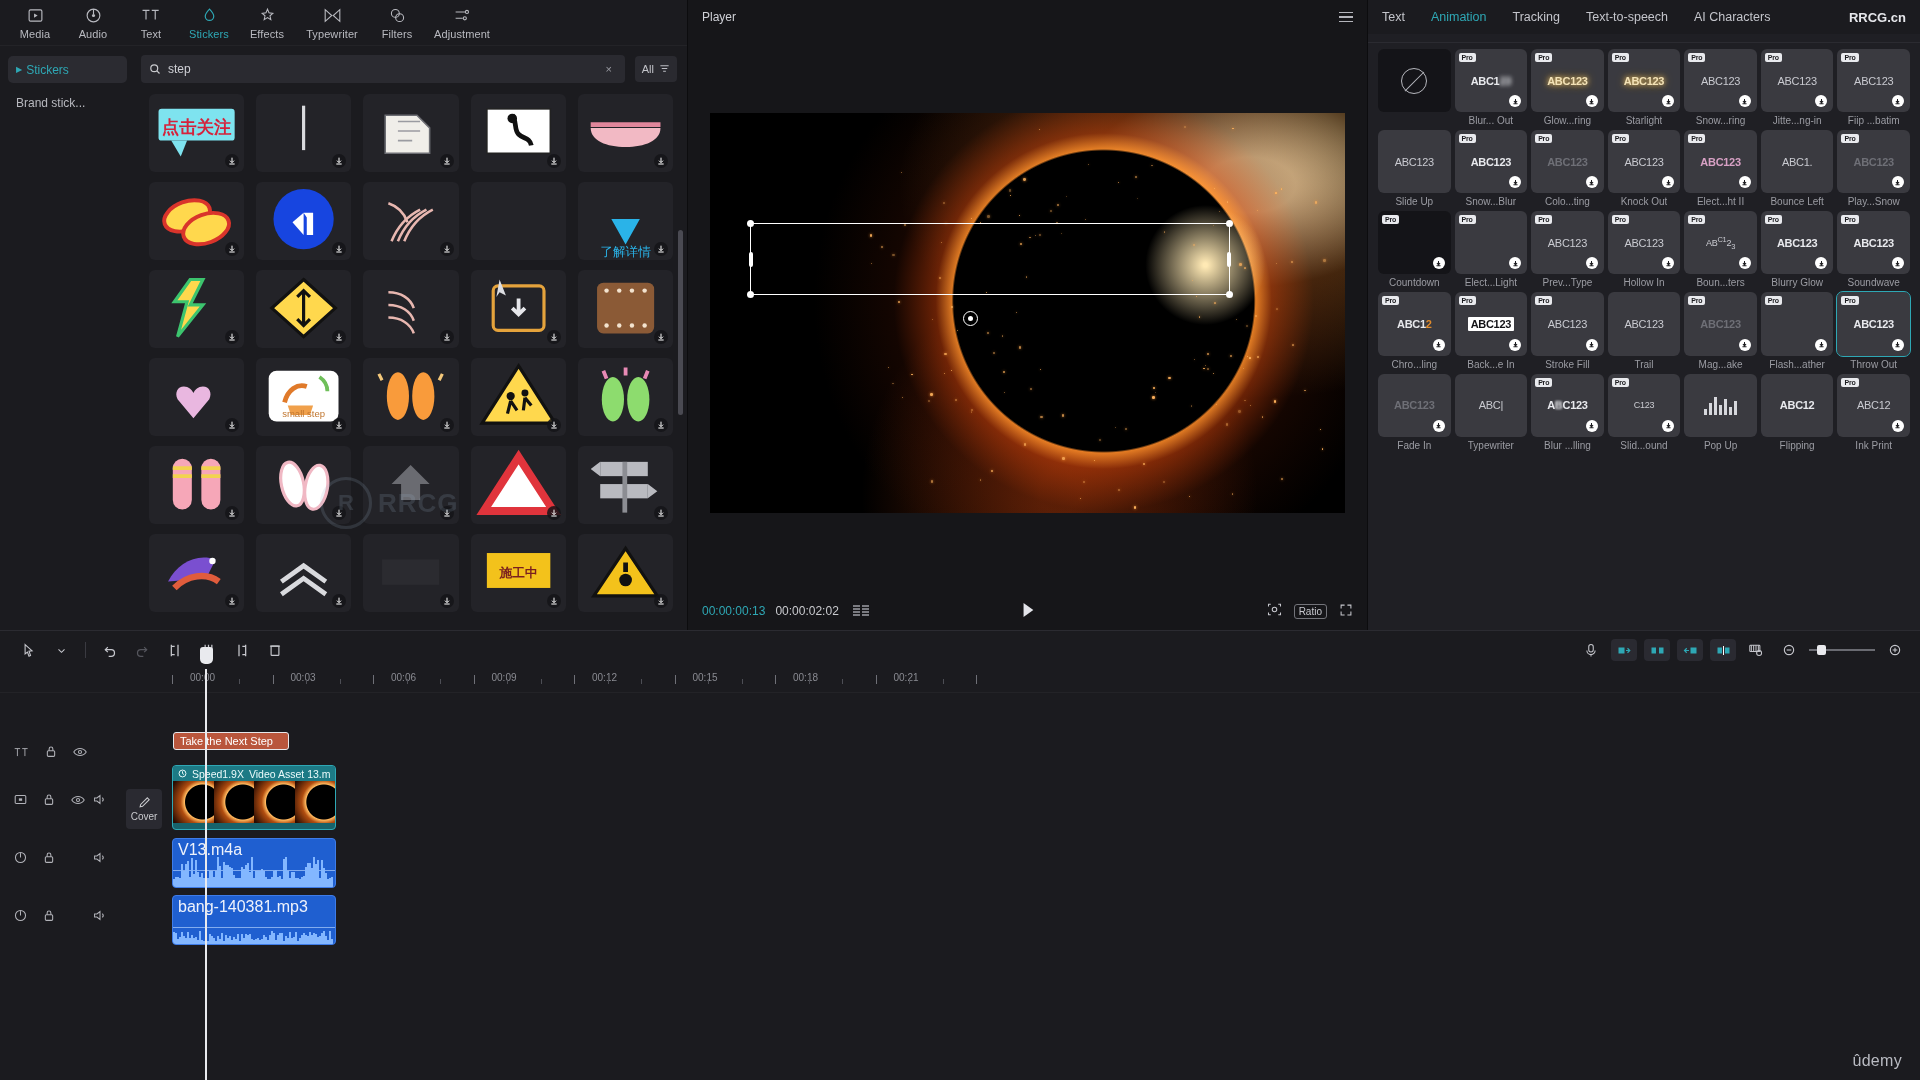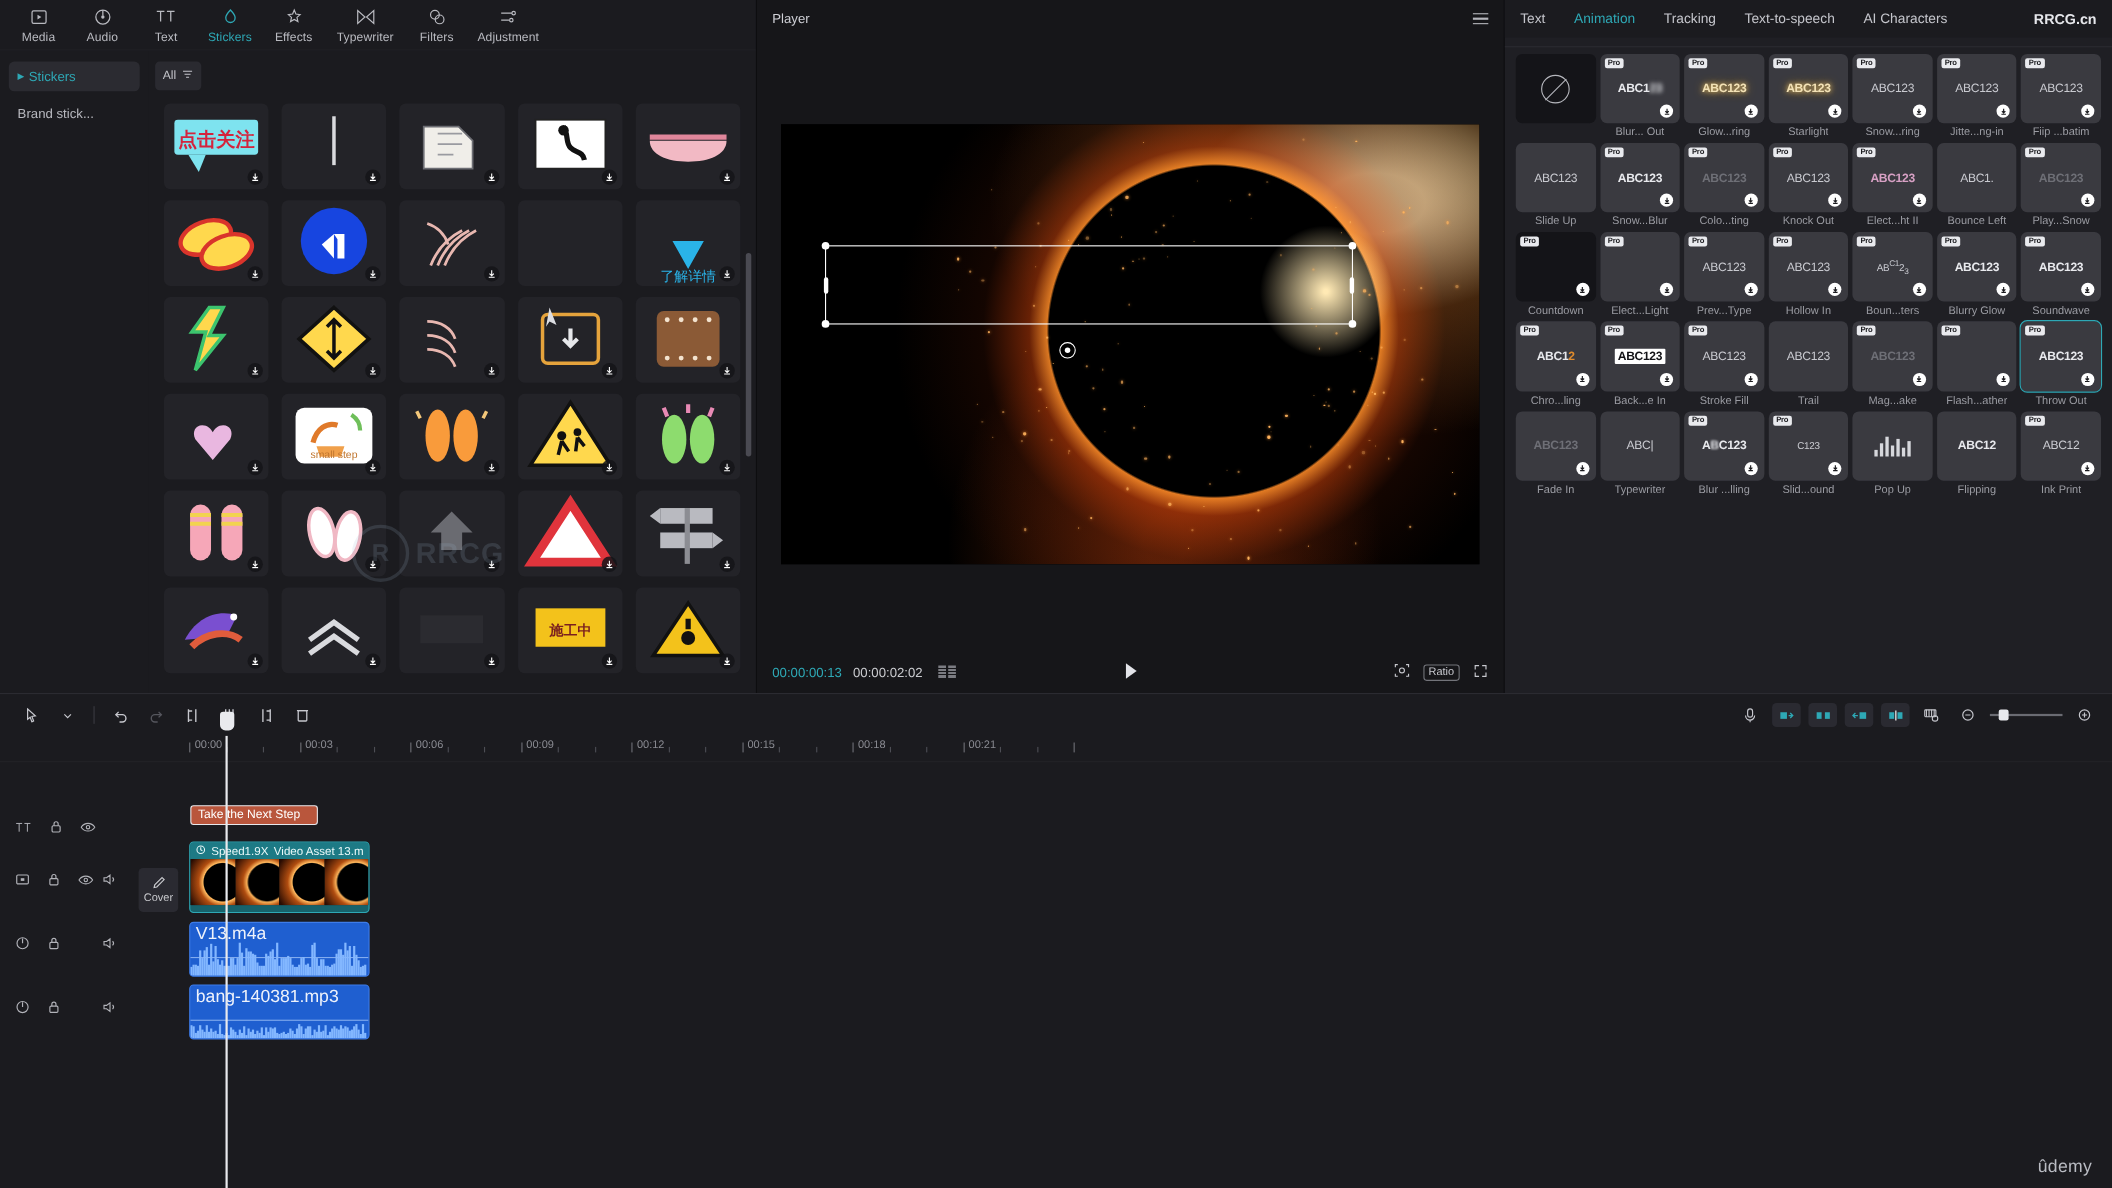--- a/index.html
+++ b/index.html
@@ -131,21 +131,21 @@
   .tdiv { width:1px; height:16px; background:#3a3a41; margin:0 7px;}
   .tlright { margin-left:auto; display:flex; align-items:center; gap:7px;}
   .tchip { width:26px; height:22px; border-radius:4px; display:flex; align-items:center; justify-content:center; cursor:pointer;}
   .tchip.on { background:#2a2a31; }
   .zoomtrack { width:66px; height:2px; background:#6a6b72; position:relative;}
   .zoomknob { position:absolute; left:8px; top:-4px; width:9px; height:10px; background:#e9eaee; border-radius:2px;}
 
   .ruler { height:24px; position:relative; border-bottom:1px solid #232327; }
   .tick { position:absolute; top:10px; width:1px; height:5px; background:#4d4e55;}
   .tickmaj { position:absolute; top:6px; width:1px; height:9px; background:#6f7077;}
-  .rlabel { position:absolute; top:3px; font-size:10px; color:#8a8b92; padding-left:5px;}
+  .rlabel { position:absolute; top:3px; font-size:10px; color:#8a8b92; padding-left:18px;}
 
   .tracks { flex:1; position:relative; }
   .theadcol { position:absolute; left:0; top:0; width:120px; height:100%; }
   .thead { position:absolute; display:flex; align-items:center; gap:16px; padding-left:14px; color:#b2b3b9;}
   .thead svg { cursor:pointer; }
   .playhead { position:absolute; top:-24px; bottom:0; width:1.6px; background:#e9eaee; z-index:6;}
   .phgrip { position:absolute; top:-22px; left:-5px; width:13px; height:17px; background:#e9eaee; border-radius:3px 3px 5px 5px;}
 
   .clip { position:absolute; border-radius:4px; overflow:hidden; cursor:pointer; }
   .clip-text { background:#b9563c; border:1.5px solid #e7e8ec; border-radius:3px; display:flex; align-items:center; padding:0 6px; font-size:11px; color:#fff; }
@@ -251,20 +251,30 @@
             <span class="tri">▶</span>
             <span>Stickers</span>
           </div>
           <div class="catitem">
             <span>Brand stick...</span>
           </div>
         </div>
 
         <div class="libmain">
           <div class="searchrow">
+            <div class="searchbox">
+              <span class="sq">
+                <svg width="12" height="12" viewBox="0 0 16 16" fill="none" stroke="#c9cace" stroke-width="1.6">
+                    <circle cx="7" cy="7" r="4.6"></circle>
+                    <path d="M10.6 10.6L14 14"></path>
+                  </svg>
+              </span>
+              <span class="sv">step</span>
+              <span class="sx">×</span>
+            </div>
             <div class="allbtn">
               <span>All</span>
               <span>
                 <svg width="11" height="11" viewBox="0 0 16 16" fill="none" stroke="#c3c4ca" stroke-width="1.4">
                     <path d="M2 4h12M4 8h8M6 12h4"></path>
                   </svg>
               </span>
             </div>
           </div>
 

